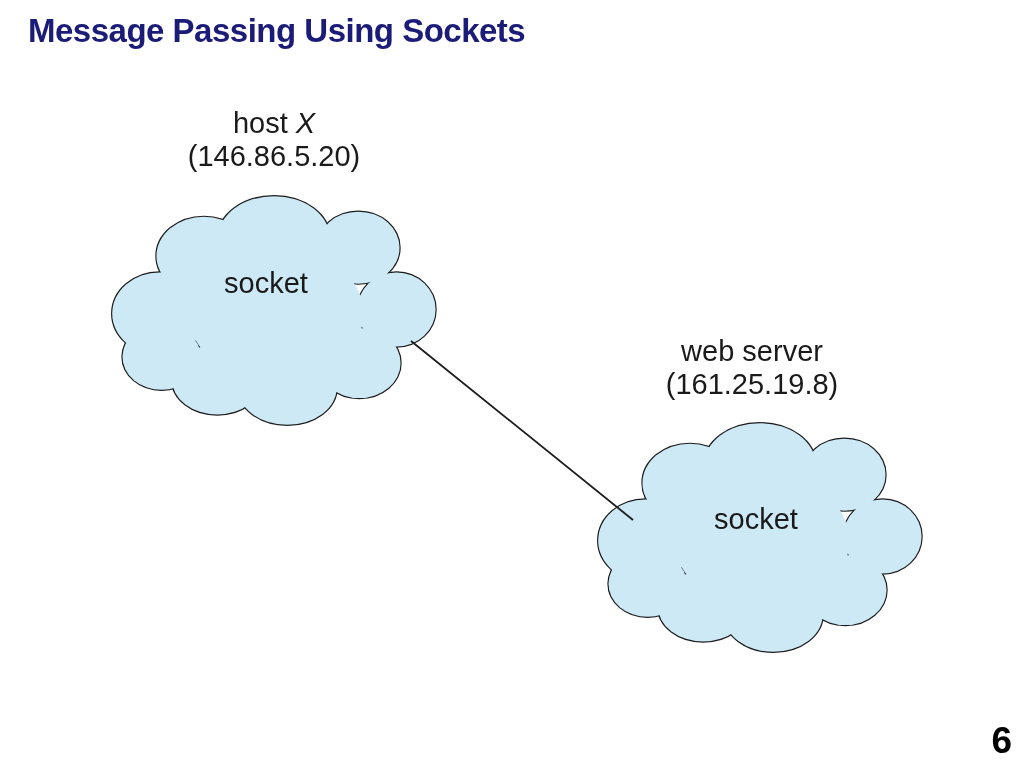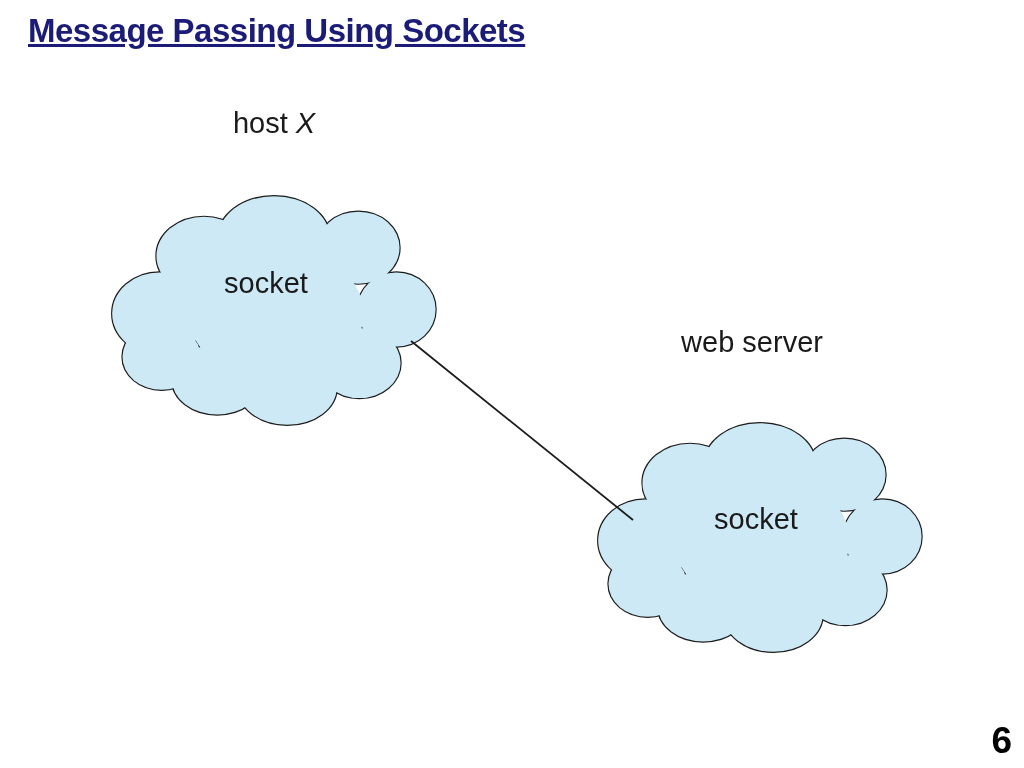--- a/index.html
+++ b/index.html
@@ -21,21 +21,20 @@
     position: absolute;
     left: 28px;
     top: 12px;
     margin: 0;
     font-size: 33px;
     font-weight: bold;
     letter-spacing: -0.5px;
     color: #1b1b78;
     font-family: "Liberation Sans", sans-serif;
     white-space: nowrap;
-    text-decoration: underline;
   }
   .diagram {
     position: absolute;
     left: 0;
     top: 0;
     width: 1024px;
     height: 768px;
   }
   .diagram-svg {
     position: absolute;
@@ -117,28 +116,30 @@
       </defs>
 
       <use href="#cloud-shape" transform="translate(106,190) scale(1.03)"></use>
       <use href="#cloud-shape" transform="translate(592,417) scale(1.03)"></use>
 
       <line class="connection-line" x1="411" y1="341" x2="633" y2="520" stroke="#1c1c1c"></line>
     </svg>
 
     <div class="label" style="left:274px; top:107px;">
       <div><span>host </span><span class="em">X</span></div>
+      <div>(146.86.5.20)</div>
     </div>
 
     <div class="label" style="left:266px; top:267px;">
       <div>socket</div>
     </div>
 
-    <div class="label" style="left:752px; top:326px;">
+    <div class="label" style="left:752px; top:335px;">
       <div>web server</div>
+      <div>(161.25.19.8)</div>
     </div>
 
     <div class="label" style="left:756px; top:503px;">
       <div>socket</div>
     </div>
 
   </div>
 
   <div class="page-num">6</div>
 

